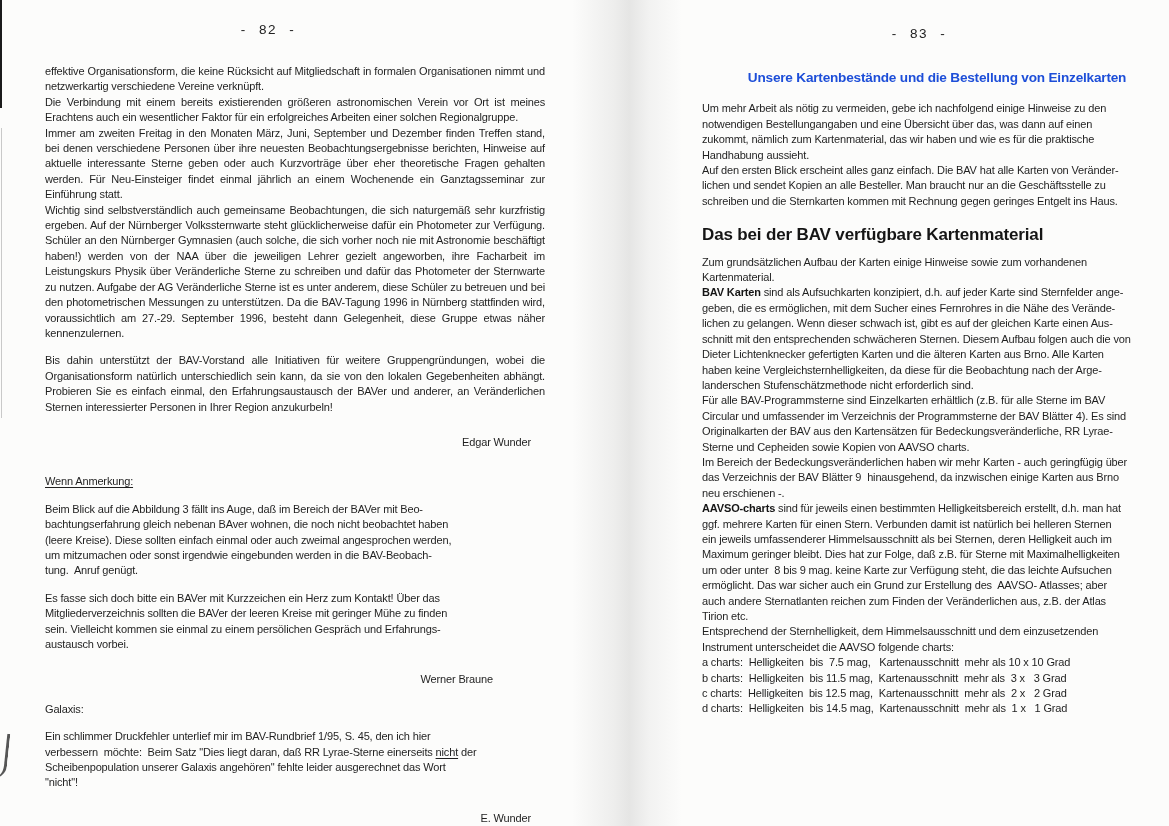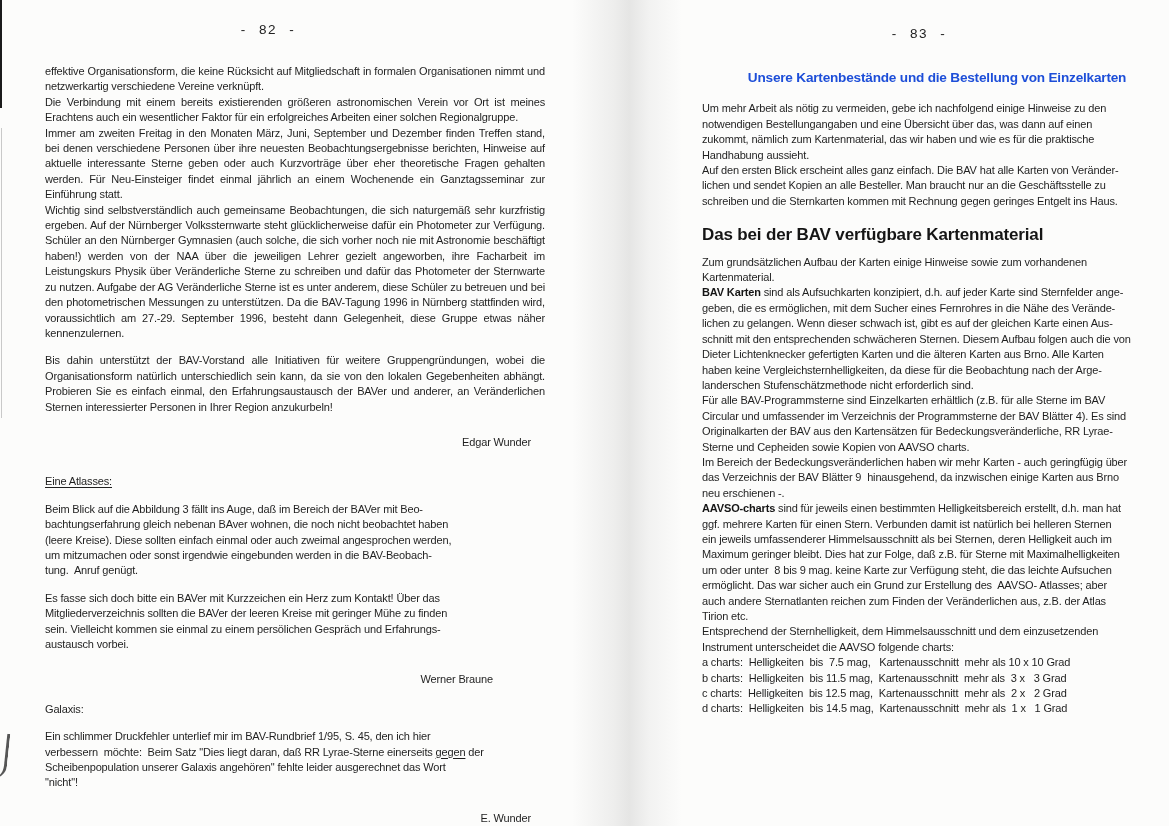--- a/index.html
+++ b/index.html
@@ -73,34 +73,34 @@
 
   <div class="page page-left">
     <div class="pagenum pagenum-left">- 82 -</div>
     <div class="body">
       <p class="just">effektive Organisationsform, die keine Rücksicht auf Mitgliedschaft in formalen Organisationen nimmt und netzwerkartig verschiedene Vereine verknüpft.</p>
       <p class="just">Die Verbindung mit einem bereits existierenden größeren astronomischen Verein vor Ort ist meines Erachtens auch ein wesentlicher Faktor für ein erfolgreiches Arbeiten einer solchen Regionalgruppe.</p>
       <p class="just">Immer am zweiten Freitag in den Monaten März, Juni, September und Dezember finden Treffen stand, bei denen verschiedene Personen über ihre neuesten Beobachtungsergebnisse berichten, Hinweise auf aktuelle interessante Sterne geben oder auch Kurzvorträge über eher theoretische Fragen gehalten werden. Für Neu-Einsteiger findet einmal jährlich an einem Wochenende ein Ganztagsseminar zur Einführung statt.</p>
       <p class="just">Wichtig sind selbstverständlich auch gemeinsame Beobachtungen, die sich naturgemäß sehr kurzfristig ergeben. Auf der Nürnberger Volkssternwarte steht glücklicherweise dafür ein Photometer zur Verfügung. Schüler an den Nürnberger Gymnasien (auch solche, die sich vorher noch nie mit Astronomie beschäftigt haben!) werden von der NAA über die jeweiligen Lehrer gezielt angeworben, ihre Facharbeit im Leistungskurs Physik über Veränderliche Sterne zu schreiben und dafür das Photometer der Sternwarte zu nutzen. Aufgabe der AG Veränderliche Sterne ist es unter anderem, diese Schüler zu betreuen und bei den photometrischen Messungen zu unterstützen. Da die BAV-Tagung 1996 in Nürnberg stattfinden wird, voraussichtlich am 27.-29. September 1996, besteht dann Gelegenheit, diese Gruppe etwas näher kennenzulernen.</p>
       <p class="just gap">Bis dahin unterstützt der BAV-Vorstand alle Initiativen für weitere Gruppengründungen, wobei die Organisationsform natürlich unterschiedlich sein kann, da sie von den lokalen Gegebenheiten abhängt. Probieren Sie es einfach einmal, den Erfahrungsaustausch der BAVer und anderer, an Veränderlichen Sternen interessierter Personen in Ihrer Region anzukurbeln!</p>
       <div class="sig sig-r">Edgar Wunder</div>
-      <div class="h-underline">Eine Atlasses:</div>
+      <div class="h-underline">Wenn Anmerkung:</div>
       <p class="pre gap">Beim Blick auf die Abbildung 3 fällt ins Auge, daß im Bereich der BAVer mit Beo-
 bachtungserfahrung gleich nebenan BAver wohnen, die noch nicht beobachtet haben
 (leere Kreise). Diese sollten einfach einmal oder auch zweimal angesprochen werden,
 um mitzumachen oder sonst irgendwie eingebunden werden in die BAV-Beobach-
 tung.  Anruf genügt.</p>
       <p class="pre gap">Es fasse sich doch bitte ein BAVer mit Kurzzeichen ein Herz zum Kontakt! Über das
 Mitgliederverzeichnis sollten die BAVer der leeren Kreise mit geringer Mühe zu finden
 sein. Vielleicht kommen sie einmal zu einem persölichen Gespräch und Erfahrungs-
 austausch vorbei.</p>
       <div class="sig sig-mid">Werner Braune</div>
       <div class="plain-head">Galaxis:</div>
       <p class="pre gap"><span>Ein schlimmer Druckfehler unterlief mir im BAV-Rundbrief 1/95, S. 45, den ich hier
-verbessern  möchte:  Beim Satz "Dies liegt daran, daß RR Lyrae-Sterne einerseits </span><span class="u">gegen</span><span> der
+verbessern  möchte:  Beim Satz "Dies liegt daran, daß RR Lyrae-Sterne einerseits </span><span class="u">nicht</span><span> der
 Scheibenpopulation unserer Galaxis angehören" fehlte leider ausgerechnet das Wort
 "nicht"!</span></p>
       <div class="sig sig-r">E. Wunder</div>
     </div>
   </div>
 
   <div class="page page-right">
     <div class="pagenum pagenum-right">- 83 -</div>
     <div class="body">
       <div class="title">Unsere Kartenbestände und die Bestellung von Einzelkarten</div>

